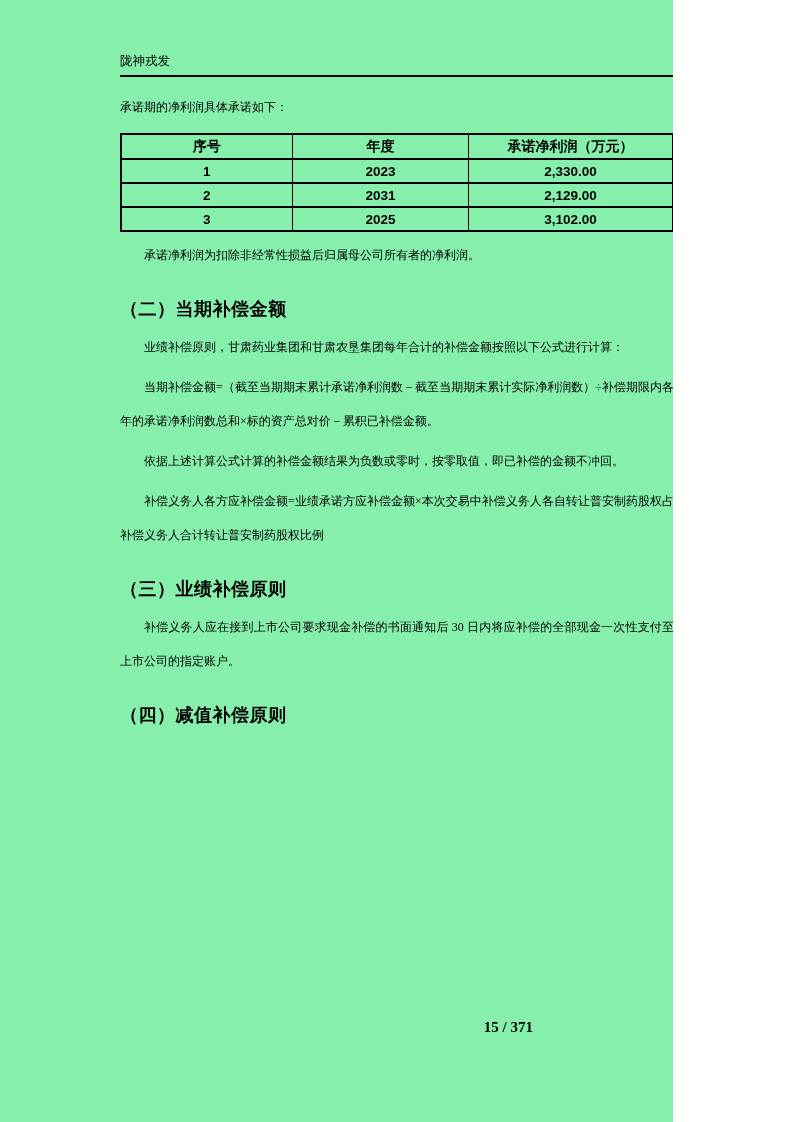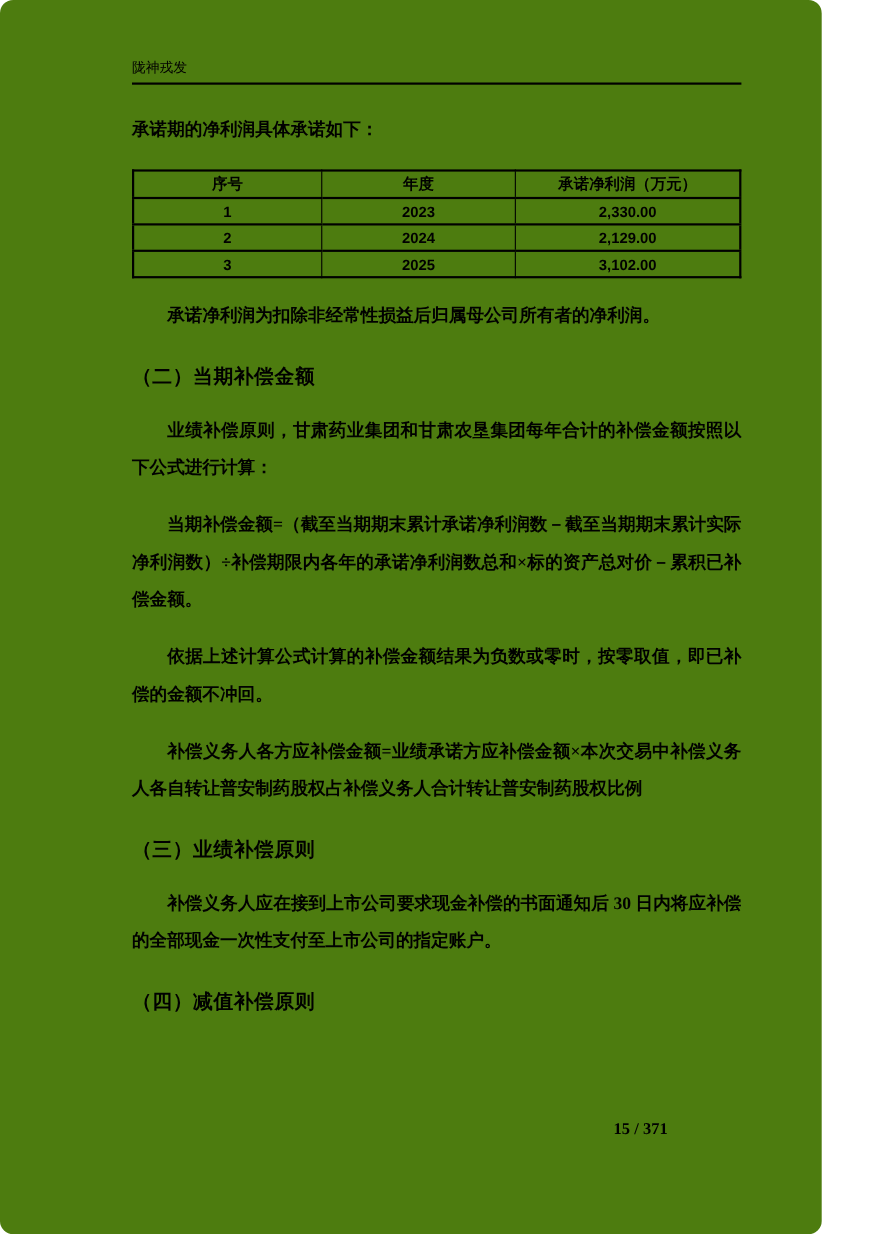--- a/index.html
+++ b/index.html
@@ -5,49 +5,47 @@
   * { box-sizing: border-box; }
   html, body { margin: 0; padding: 0; }
   body {
     width: 793px; height: 1122px;
     background: #ffffff;
     color: #000;
     font-family: "Liberation Serif", "DejaVu Serif", serif;
   }
   .page {
     position: relative;
-    width: 747px; height: 1122px;
-    background: #4d7c0f;
+    width: 673px; height: 1122px;
+    background: #86efac;
     overflow: hidden;
-    border-radius: 12px;
   }
   .running-header {
     position: absolute;
     left: 120px; top: 54px;
     width: 554px;
     display: flex;
     justify-content: space-between;
     align-items: flex-end;
     border-bottom: 2px solid #000;
     padding-bottom: 5px;
     font-size: 12.5px;
     line-height: 1.25;
     white-space: nowrap;
   }
   .content {
     position: absolute;
     left: 120px; top: 84px;
     width: 554px;
   }
   .content p {
-    margin: 18px 0;
-    font-size: 16px;
+    margin: 6px 0;
+    font-size: 12px;
     line-height: 34px;
     text-align: justify;
-    font-weight: bold;
   }
   .content p.indent { text-indent: 2em; }
   .profit-table {
     width: 100%;
     border-collapse: collapse;
     border: 2px solid #000;
     table-layout: fixed;
     margin: 9px 0 6px 0;
   }
   .profit-table th, .profit-table td {
@@ -113,21 +111,21 @@
         </tr>
       </thead>
       <tbody>
         <tr>
           <td class="num">1</td>
           <td class="num">2023</td>
           <td class="num">2,330.00</td>
         </tr>
         <tr>
           <td class="num">2</td>
-          <td class="num">2024</td>
+          <td class="num">2031</td>
           <td class="num">2,129.00</td>
         </tr>
         <tr>
           <td class="num">3</td>
           <td class="num">2025</td>
           <td class="num">3,102.00</td>
         </tr>
       </tbody>
     </table>
 

